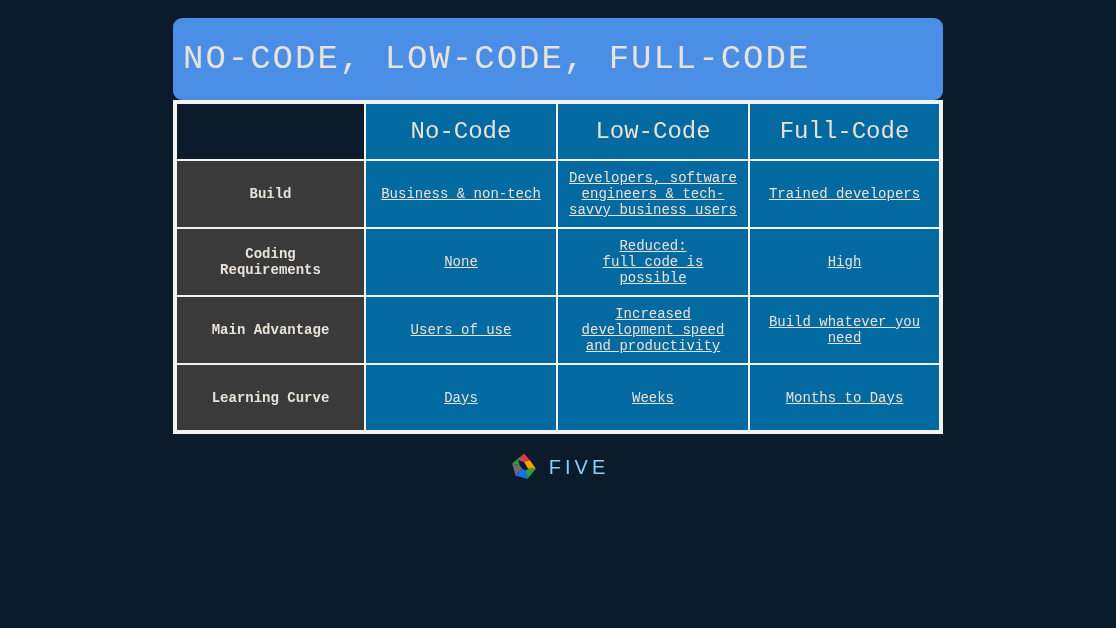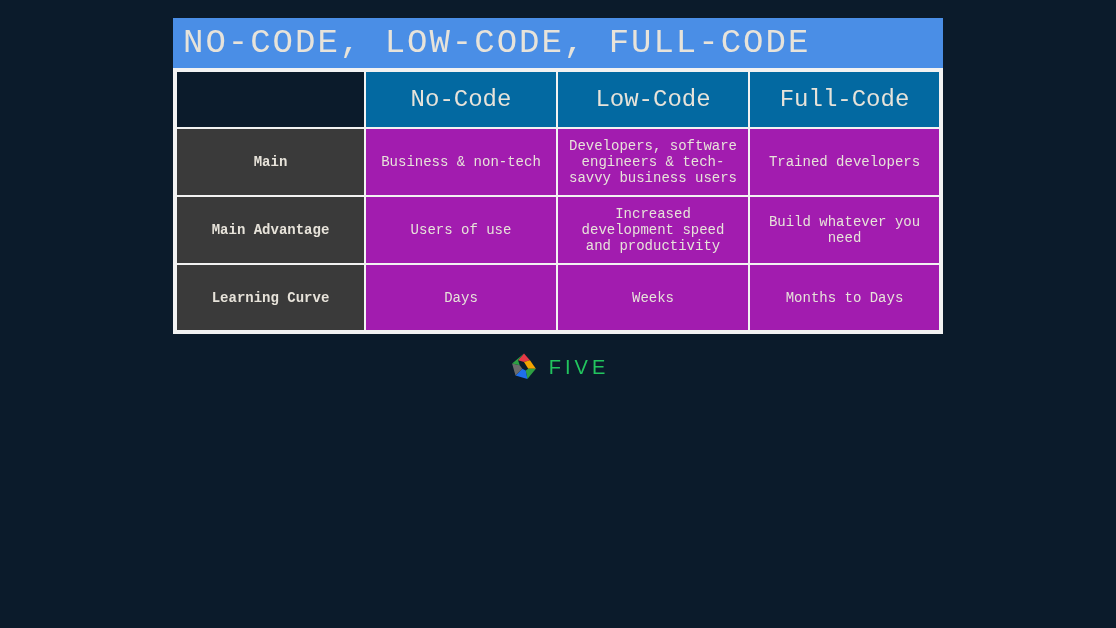--- a/index.html
+++ b/index.html
@@ -14,22 +14,23 @@
     align-items: center;
     padding-top: 18px;
   }
   .title {
     width: 770px;
     background: #4a8ee6;
     color: #e7e3da;
     font-size: 34px;
     letter-spacing: 2px;
     font-weight: 400;
-    padding: 6px 10px;
+    padding: 22px 10px;
     text-align: left;
+    border-radius: 9px;
   }
   .table {
     width: 770px;
     border-collapse: collapse;
     border-top: 4px solid #f2f2f2;
     border-bottom: 4px solid #f2f2f2;
     border-left: 4px solid #f2f2f2;
     border-right: 4px solid #f2f2f2;
   }
   .table th, .table td {
@@ -50,33 +51,34 @@
   .table thead th.blank {
     background: #0b1b2b;
   }
   .rowlabel {
     background: #3a3a3a;
     font-weight: 700;
     font-size: 16px;
     width: 190px;
   }
   .cell {
-    background: #a21caf;
+    background: #0369a1;
     height: 68px;
     width: 192px;
+    text-decoration: underline;
   }
   .logo {
     display: flex;
     align-items: center;
     gap: 8px;
     margin-top: 16px;
   }
   .logo-text {
     font-family: Arial, Helvetica, sans-serif;
-    color: #22c55e;
+    color: #7dd3fc;
     letter-spacing: 4px;
     font-size: 20px;
     font-weight: 400;
   }
   .logo-mark { width: 34px; height: 34px; }
 </style>
 </head>
 <body>
 
 <div class="title">NO-CODE, LOW-CODE, FULL-CODE</div>
@@ -85,24 +87,32 @@
   <thead>
     <tr>
       <th class="blank"></th>
       <th>No-Code</th>
       <th>Low-Code</th>
       <th>Full-Code</th>
     </tr>
   </thead>
   <tbody>
     <tr>
-      <td class="rowlabel">Main</td>
+      <td class="rowlabel">Build</td>
       <td class="cell">Business &amp; non-tech</td>
       <td class="cell">Developers, software engineers &amp; tech-savvy business users</td>
       <td class="cell">Trained developers</td>
+    </tr>
+    <tr>
+      <td class="rowlabel">Coding
+Requirements</td>
+      <td class="cell">None</td>
+      <td class="cell">Reduced:
+full code is possible</td>
+      <td class="cell">High</td>
     </tr>
     <tr>
       <td class="rowlabel">Main Advantage</td>
       <td class="cell">Users of use</td>
       <td class="cell">Increased development speed and productivity</td>
       <td class="cell">Build whatever you need</td>
     </tr>
     <tr>
       <td class="rowlabel">Learning Curve</td>
       <td class="cell">Days</td>

